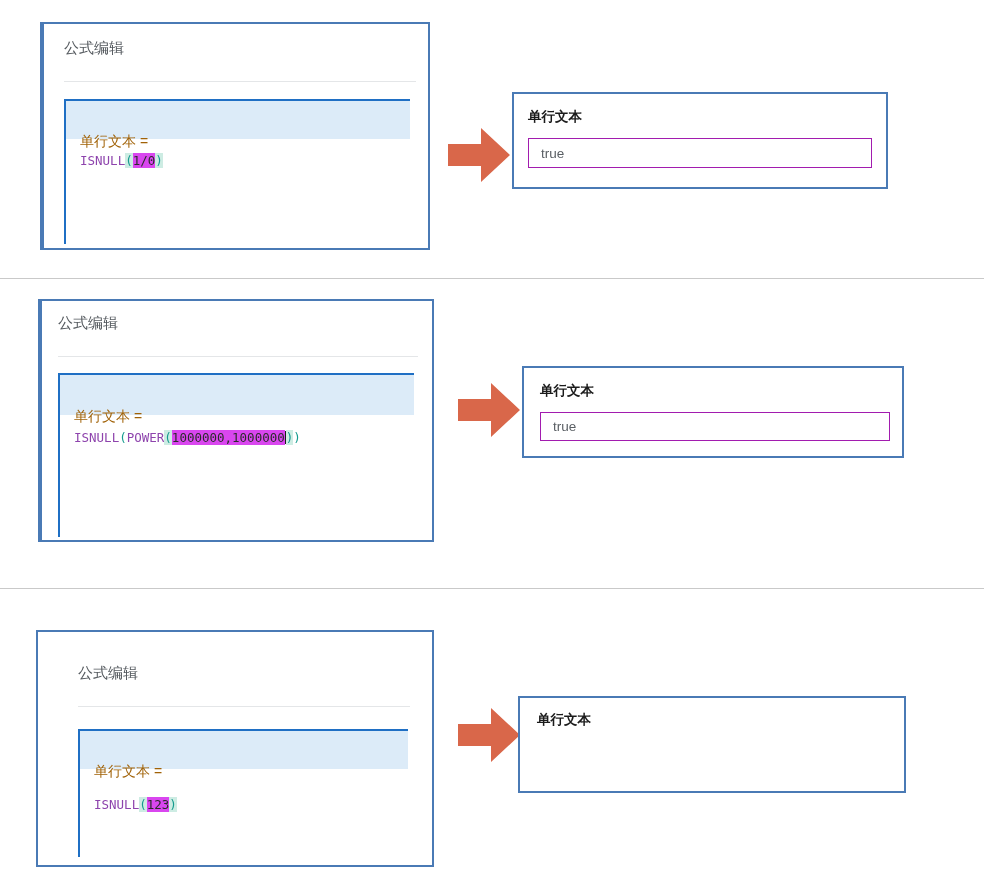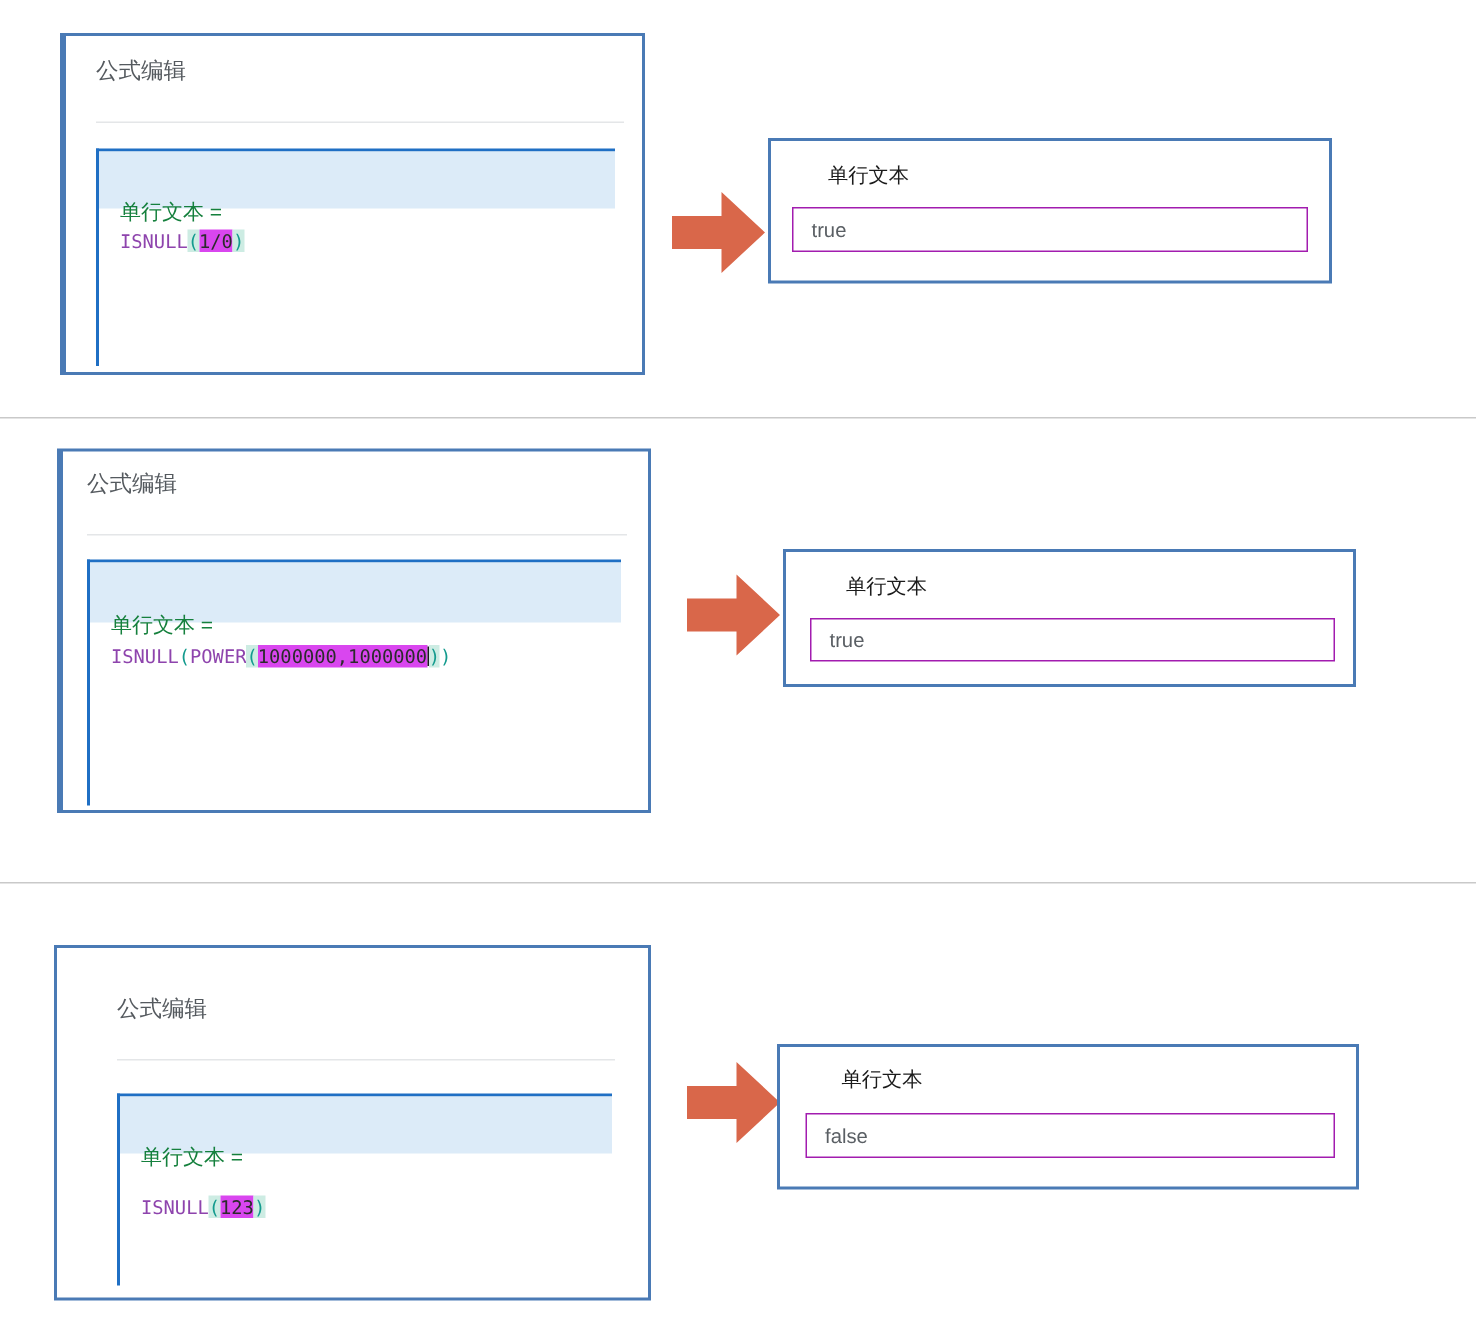--- a/index.html
+++ b/index.html
@@ -62,21 +62,21 @@
   }
   .formula-header {
     box-sizing: border-box;
     background: #dcebf8;
     display: flex;
     align-items: center;
     padding-left: 14px;
   }
   .formula-header-label {
     font-size: 14px;
-    color: #15803d;
+    color: #a16207;
     white-space: nowrap;
     margin-top: 44px;
   }
   .formula-body {
     box-sizing: border-box;
     padding-left: 14px;
     font-family: "DejaVu Sans Mono", "Liberation Mono", monospace;
     font-size: 12.5px;
     letter-spacing: 0px;
     white-space: nowrap;
@@ -94,24 +94,23 @@
     margin: 0 0px;
   }
 
   
   .result-inner {
     position: absolute;
     box-sizing: border-box;
   }
   .result-label {
     font-size: 13.5px;
-    font-weight: normal;
+    font-weight: bold;
     color: #1b1b1b;
     white-space: nowrap;
-    margin-left: 24px;
   }
   .result-field {
     box-sizing: border-box;
     border: 1px solid #a21caf;
     background: #ffffff;
     display: flex;
     align-items: center;
     padding-left: 12px;
     font-size: 13.5px;
     color: #5a5f64;
@@ -209,19 +208,16 @@
 
   <div class="arrow" style="left:458px; top:706px; width:62px; height:58px;">
     <svg width="62" height="58" viewBox="0 0 62 58">
       <polygon points="0,18 33,18 33,2 62,29 33,56 33,40 0,40" fill="#d9674a"></polygon>
     </svg>
   </div>
 
   <div class="panel" style="left:518px; top:696px; width:388px; height:97px;">
     <div class="result-inner" style="left:17px; top:13px; width:353px;">
       <div class="result-label">单行文本</div>
-      <div class="result-field" style="margin-top:13px; width:353px; height:30px;">
-        <span>false</span>
-      </div>
     </div>
   </div>
 
 </div>
 
 </body></html>

